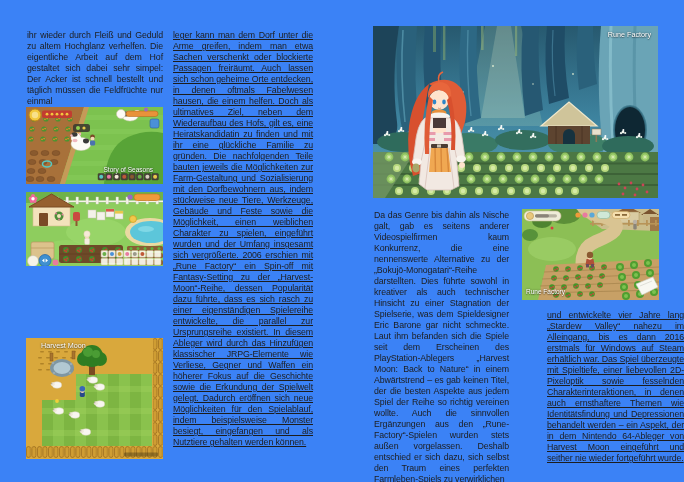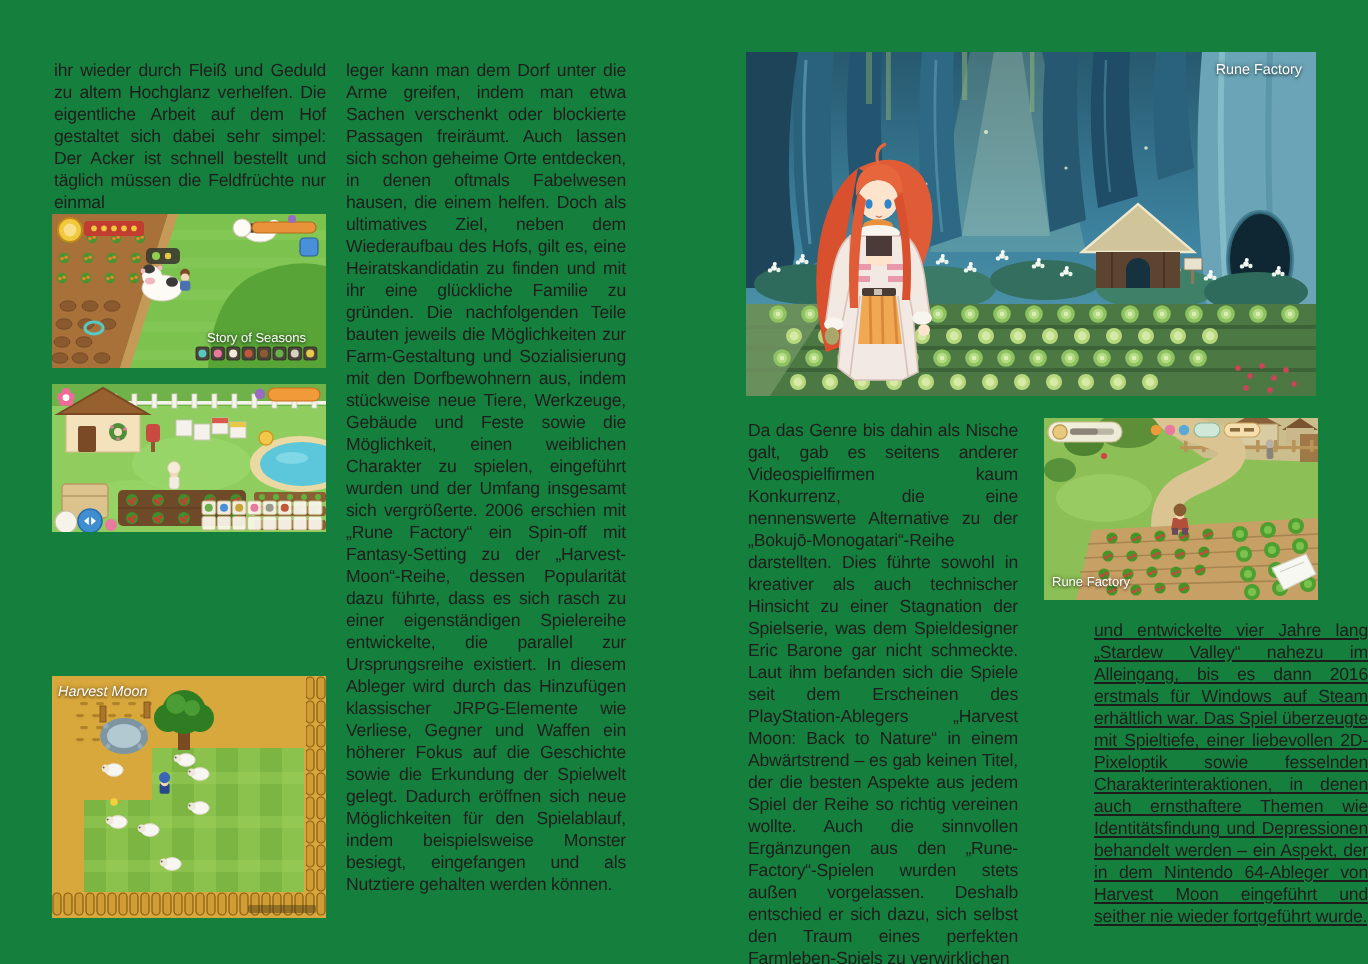--- a/index.html
+++ b/index.html
@@ -1,38 +1,38 @@
 <!DOCTYPE html>
 <html lang="de"><head>
 <meta charset="utf-8">
 <style>
   * { margin:0; padding:0; box-sizing:border-box; }
   html,body { width:684px; height:482px; }
   body { background:#fdfdfd; font-family:"Liberation Sans", sans-serif; }
-  .spread { position:relative; width:684px; height:482px; background:#15803d; overflow:hidden; }
+  .spread { position:relative; width:684px; height:482px; background:#3b82f6; overflow:hidden; }
   .body-text {
     position:absolute;
     font-size:8.8px; line-height:11px; letter-spacing:-0.1px;
     text-align:justify; color:#1d1d1d;
     -webkit-hyphens:auto; hyphens:auto;
   }
   figure { position:absolute; margin:0; }
   figure svg { display:block; width:100%; height:100%; }
   .caption {
     position:absolute; color:#ffffff; white-space:nowrap;
     text-shadow:0 0 2px rgba(0,0,0,.6), 0 1px 1px rgba(0,0,0,.35);
     font-size:6.5px;
   }
   .caption.lg { font-size:7.2px; }
   #p1   { left:27px;  top:30px;  width:136px; }
   #fig1 { left:26px;  top:107px; width:137px; height:77px; }
   #fig2 { left:26px;  top:192px; width:137px; height:74px; }
   #p2   { left:27px;  top:276px; width:136px; }
   #fig3 { left:26px;  top:338px; width:137px; height:121px; }
-  #pcol2{ left:173px; top:30px;  width:140px; height:440px; }
+  #pcol2{ left:173px; top:30px;  width:140px; height:440px;text-decoration:underline; }
   #hero { left:373px; top:26px;  width:285px; height:172px; }
   #pcol3{ left:374px; top:210px; width:135px; }
   #fig4 { left:522px; top:209px; width:137px; height:91px; }
   #pcol4{ left:547px; top:310px; width:137px;text-decoration:underline; }
 </style>
 </head>
 <body>
 
 <div class="spread">
 
@@ -379,21 +379,21 @@
       </g>
       <g>
         <rect x="53.8" y="53.5" width="5" height="5.4" rx="1.3" fill="#28488a"></rect>
         <circle cx="56.3" cy="53" r="2.1" fill="#f8d8b0"></circle>
         <circle cx="56.3" cy="50.8" r="2.8" fill="#3a66b8"></circle>
       </g>
       <rect x="0" y="108" width="137" height="12" fill="url(#hm-fence)"></rect>
       <rect x="127" y="0" width="10" height="108" fill="url(#hm-fence)"></rect>
       <rect x="98" y="114.5" width="34" height="4" rx="1" fill="#3a3010" opacity=".4"></rect>
     </svg>
-    <span class="caption lg" style="left:3px; top:3px;font-style:italic;">Harvest Moon</span>
+    <span class="caption lg" style="left:15px; top:3px;">Harvest Moon</span>
   </figure>
 
   <p id="pcol2" class="body-text">leger kann man dem Dorf unter die Arme greifen, indem man etwa Sachen verschenkt oder blockierte Passagen freiräumt. Auch lassen sich schon geheime Orte entdecken, in denen oftmals Fabelwesen hausen, die einem helfen. Doch als ultimatives Ziel, neben dem Wiederaufbau des Hofs, gilt es, eine Heiratskandidatin zu finden und mit ihr eine glückliche Familie zu gründen. Die nachfolgenden Teile bauten jeweils die Möglichkeiten zur Farm-Gestaltung und Sozialisierung mit den Dorfbewohnern aus, indem stückweise neue Tiere, Werkzeuge, Gebäude und Feste sowie die Möglichkeit, einen weiblichen Charakter zu spielen, eingeführt wurden und der Umfang insgesamt sich vergrößerte. 2006 erschien mit „Rune Factory“ ein Spin-off mit Fantasy-Setting zu der „Harvest-Moon“-Reihe, dessen Popularität dazu führte, dass es sich rasch zu einer eigenständigen Spielereihe entwickelte, die parallel zur Ursprungsreihe existiert. In diesem Ableger wird durch das Hinzufügen klassischer JRPG-Elemente wie Verliese, Gegner und Waffen ein höherer Fokus auf die Geschichte sowie die Erkundung der Spielwelt gelegt. Dadurch eröffnen sich neue Möglichkeiten für den Spielablauf, indem beispielsweise Monster besiegt, eingefangen und als Nutztiere gehalten werden können.</p>
 
   <figure id="hero">
     <svg viewBox="0 0 285 172" preserveAspectRatio="none">
       <defs>
         <linearGradient id="rf-sky" x1="0" y1="0" x2="0" y2="1">
           <stop offset="0" stop-color="#27596f"></stop>
             <stop offset=".55" stop-color="#3e84a0"></stop>

